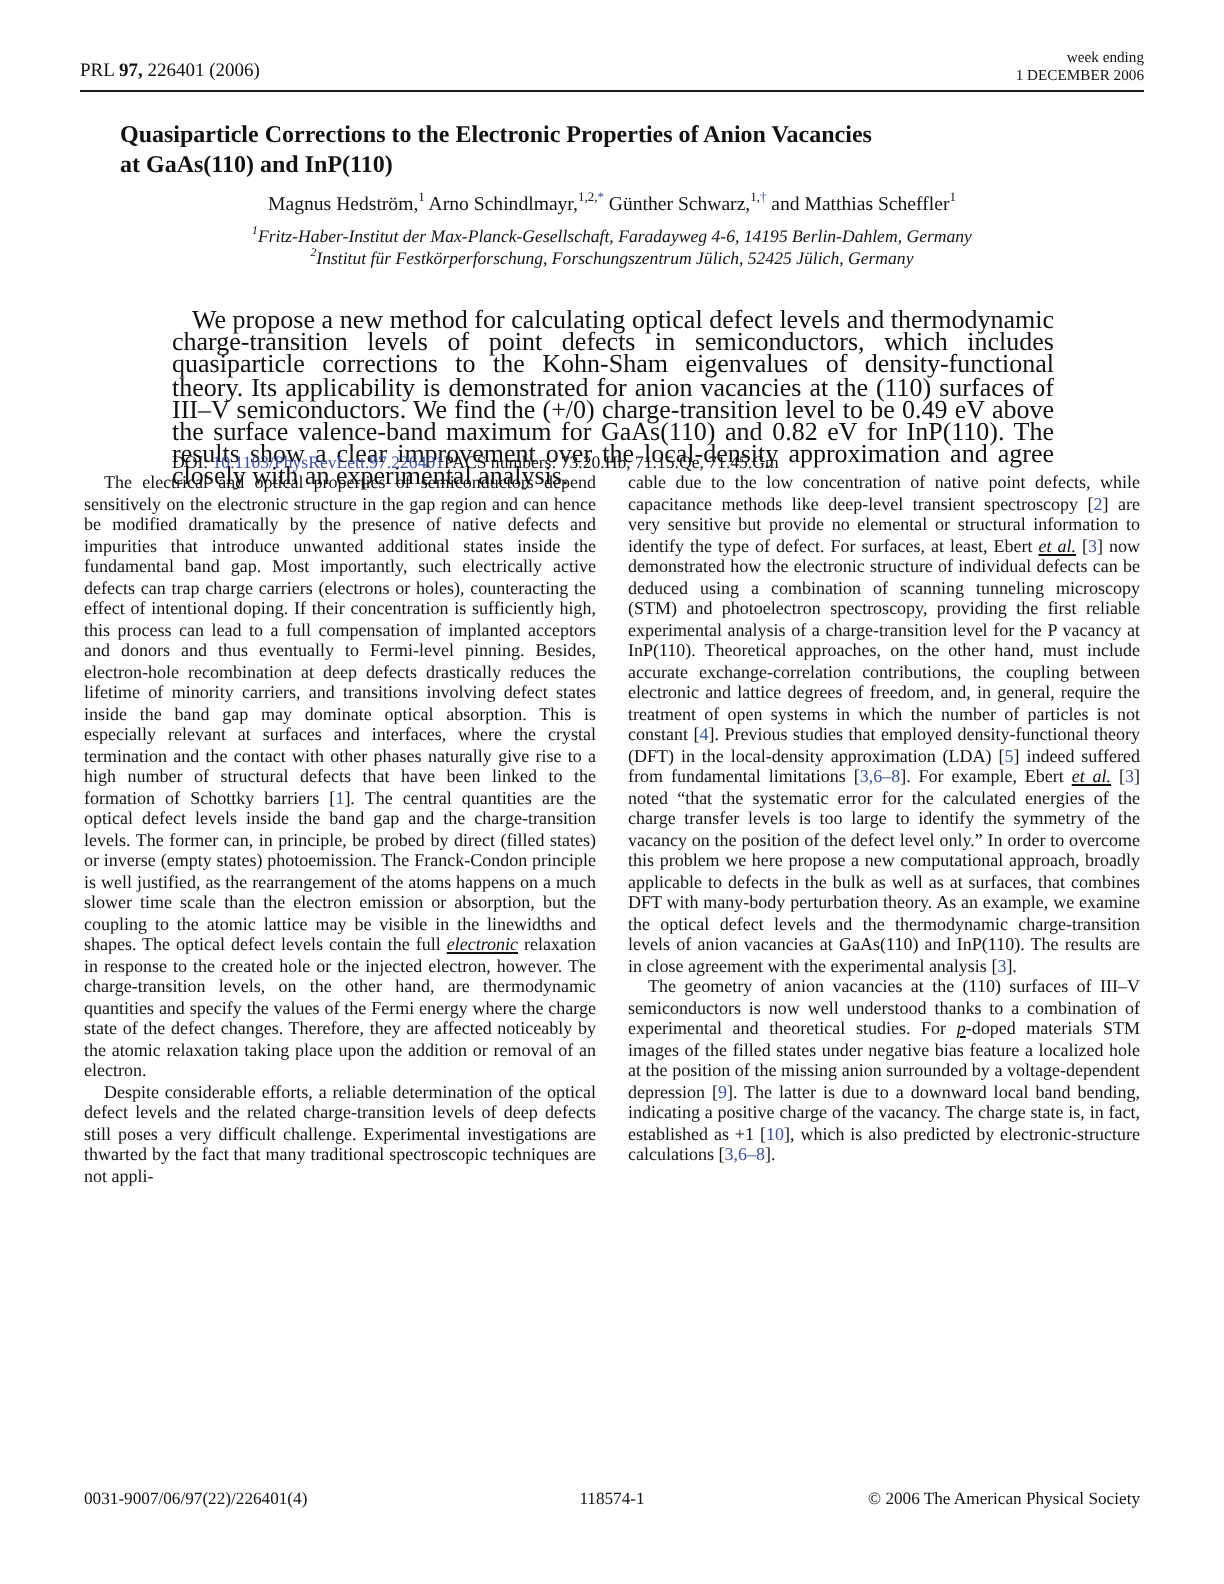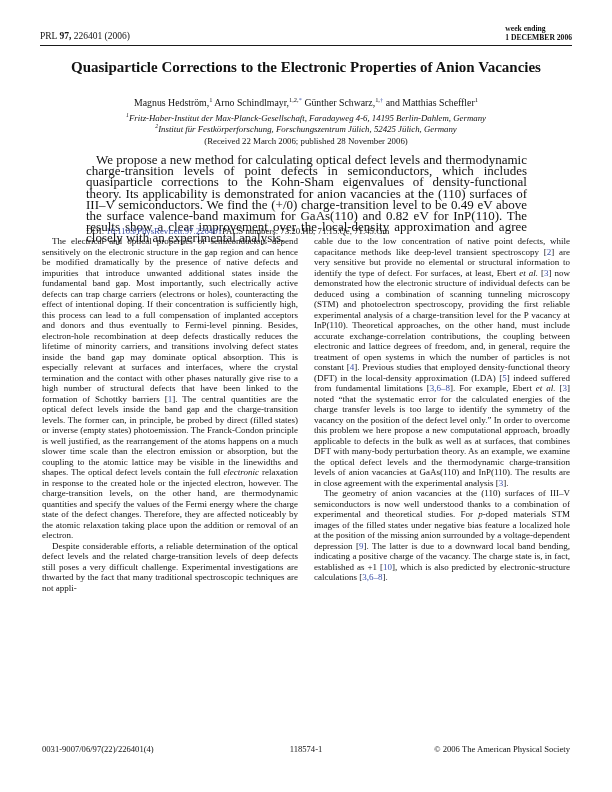--- a/index.html
+++ b/index.html
@@ -18,25 +18,25 @@
     position: absolute; left: 40px; right: 40px; top: 24px;
     display: flex; align-items: flex-end; justify-content: space-between;
     border-bottom: 1.2px solid #1a1a1a;
     padding-bottom: 3px;
   }
   .journal-ref { font-size: 9.5px; white-space: nowrap; padding-bottom: 1px; }
   .journal-name {
     font-size: 10.5px; letter-spacing: 3px; white-space: nowrap;
     padding-bottom: 1px;
   }
-  .week-ending { font-size: 7.6px; text-align: left; line-height: 9px; white-space: nowrap; font-weight: bold; }
+  .week-ending { font-size: 7.6px; text-align: right; line-height: 9px; white-space: nowrap; }
   
   .paper-title {
     position: absolute; left: 60px; right: 60px; top: 60px;
-    text-align: center; font-weight: bold; font-size: 15px; line-height: 15px;
+    font-weight: bold; font-size: 12px; line-height: 15px;
   }
   .authors-line {
     position: absolute; left: 50px; right: 50px; top: 97px;
     text-align: center; font-size: 9.8px;
   }
   .affiliations {
     position: absolute; left: 50px; right: 50px; top: 113px;
     text-align: center; font-style: italic; font-size: 8.8px; line-height: 11px;
   }
   .received-line {
@@ -53,21 +53,21 @@
     position: absolute; left: 86px; width: 441px; top: 226px;
     display: flex; 
     font-size: 8.8px;
   }
   
   .column { position: absolute; top: 236px; width: 256px; font-size: 9px; line-height: 10.5px; text-align: justify; }
   .column-left  { left: 42px; }
   .column-right { left: 314px; }
   .column p.indent { text-indent: 10px; }
   
-  .rt-i { font-style: italic; }
+  .rt-i { font-style: italic; text-decoration: underline; }
   .rt-b { font-weight: bold; }
   .rt-link { color: var(--link); }
   .rt-sup { vertical-align: super; font-size: 0.66em; line-height: 0; }
   .rt-sup-link { vertical-align: super; font-size: 0.66em; line-height: 0; color: var(--link); }
   
   .page-footer {
     position: absolute; left: 42px; right: 42px; top: 744px;
     display: flex; justify-content: space-between; align-items: flex-start;
     font-size: 8.6px;
   }
@@ -81,30 +81,30 @@
   <div class="journal-header">
     <span class="journal-ref">PRL <span class="rt-b">97,</span> 226401 (2006)</span>
     <span class="week-ending">
       <span>week ending</span><br>
       <span>1 DECEMBER 2006</span>
     </span>
   </div>
 
   <div class="paper-title">
     <div>Quasiparticle Corrections to the Electronic Properties of Anion Vacancies</div>
+    <div>at GaAs(110) and InP(110)</div>
   </div>
 
   <div class="authors-line">Magnus Hedström,<span class="rt-sup">1</span> Arno Schindlmayr,<span class="rt-sup">1,2,</span><span class="rt-sup-link">*</span> Günther Schwarz,<span class="rt-sup">1,</span><span class="rt-sup-link">†</span> and Matthias Scheffler<span class="rt-sup">1</span></div>
 
   <div class="affiliations">
     <div><span class="rt-sup">1</span>Fritz-Haber-Institut der Max-Planck-Gesellschaft, Faradayweg 4-6, 14195 Berlin-Dahlem, Germany</div>
     <div><span class="rt-sup">2</span>Institut für Festkörperforschung, Forschungszentrum Jülich, 52425 Jülich, Germany</div>
   </div>
 
-  <div class="received-line">(Received 22 March 2006; published 28 November 2006)</div>
 
   <div class="abstract"><span class="first-indent"></span><span>We propose a new method for calculating optical defect levels and thermodynamic charge-transition levels of point defects in semiconductors, which includes quasiparticle corrections to the Kohn-Sham eigenvalues of density-functional theory. Its applicability is demonstrated for anion vacancies at the (110) surfaces of III–V semiconductors. We find the (+/0) charge-transition level to be 0.49 eV above the surface valence-band maximum for GaAs(110) and 0.82 eV for InP(110). The results show a clear improvement over the local-density approximation and agree closely with an experimental analysis.</span></div>
 
   <div class="doi-pacs-row">
     <span><span>DOI: </span><span class="rt-link">10.1103/PhysRevLett.97.226401</span></span>
     <span>PACS numbers: 73.20.Hb, 71.15.Qe, 71.45.Gm</span>
   </div>
 
   <div class="column column-left">
     <p class="indent">The electrical and optical properties of semiconductors depend sensitively on the electronic structure in the gap region and can hence be modified dramatically by the presence of native defects and impurities that introduce unwanted additional states inside the fundamental band gap. Most importantly, such electrically active defects can trap charge carriers (electrons or holes), counteracting the effect of intentional doping. If their concentration is sufficiently high, this process can lead to a full compensation of implanted acceptors and donors and thus eventually to Fermi-level pinning. Besides, electron-hole recombination at deep defects drastically reduces the lifetime of minority carriers, and transitions involving defect states inside the band gap may dominate optical absorption. This is especially relevant at surfaces and interfaces, where the crystal termination and the contact with other phases naturally give rise to a high number of structural defects that have been linked to the formation of Schottky barriers [<span class="rt-link">1</span>]. The central quantities are the optical defect levels inside the band gap and the charge-transition levels. The former can, in principle, be probed by direct (filled states) or inverse (empty states) photoemission. The Franck-Condon principle is well justified, as the rearrangement of the atoms happens on a much slower time scale than the electron emission or absorption, but the coupling to the atomic lattice may be visible in the linewidths and shapes. The optical defect levels contain the full <span class="rt-i">electronic</span> relaxation in response to the created hole or the injected electron, however. The charge-transition levels, on the other hand, are thermodynamic quantities and specify the values of the Fermi energy where the charge state of the defect changes. Therefore, they are affected noticeably by the atomic relaxation taking place upon the addition or removal of an electron.</p>

